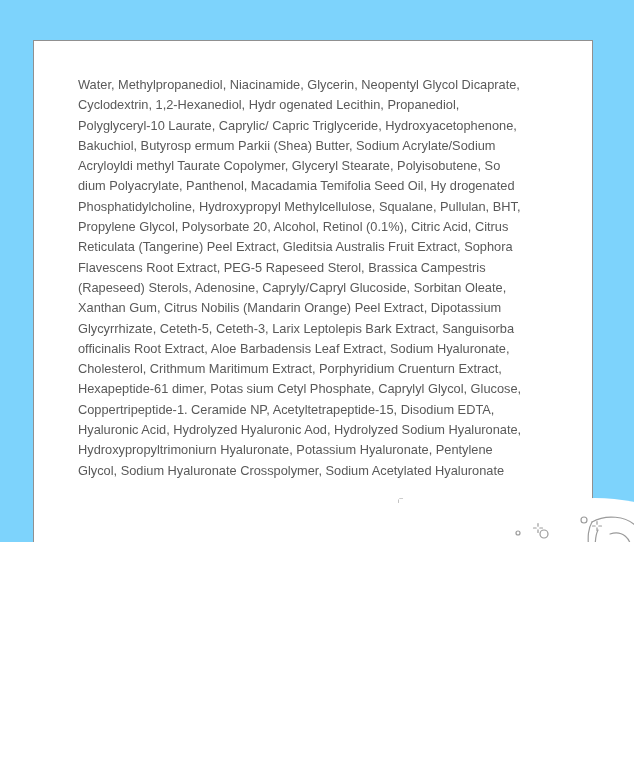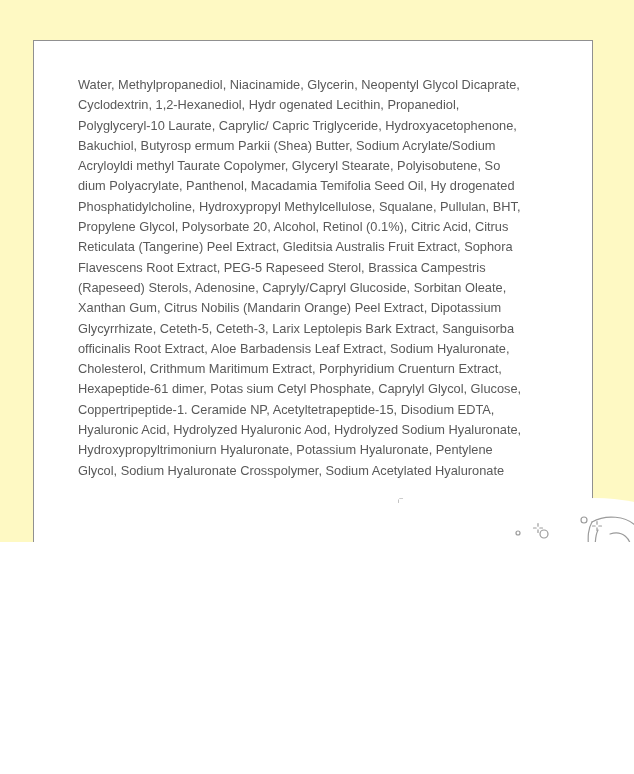--- a/index.html
+++ b/index.html
@@ -1,20 +1,20 @@
 <!DOCTYPE html>
 <html><head>
 <meta charset="utf-8">
 <style>
   html, body { margin: 0; padding: 0; background: #ffffff; overflow: hidden; }
   .screen {
     position: relative;
     width: 634px;
     height: 542px;
-    background: #fef9c3;
+    background: #7dd3fc;
     overflow: hidden;
     font-family: "Liberation Sans", "DejaVu Sans", sans-serif;
   }
   .doc-box {
     position: absolute;
     left: 33px;
     top: 40px;
     width: 560px;
     height: 692px;
     box-sizing: border-box;

